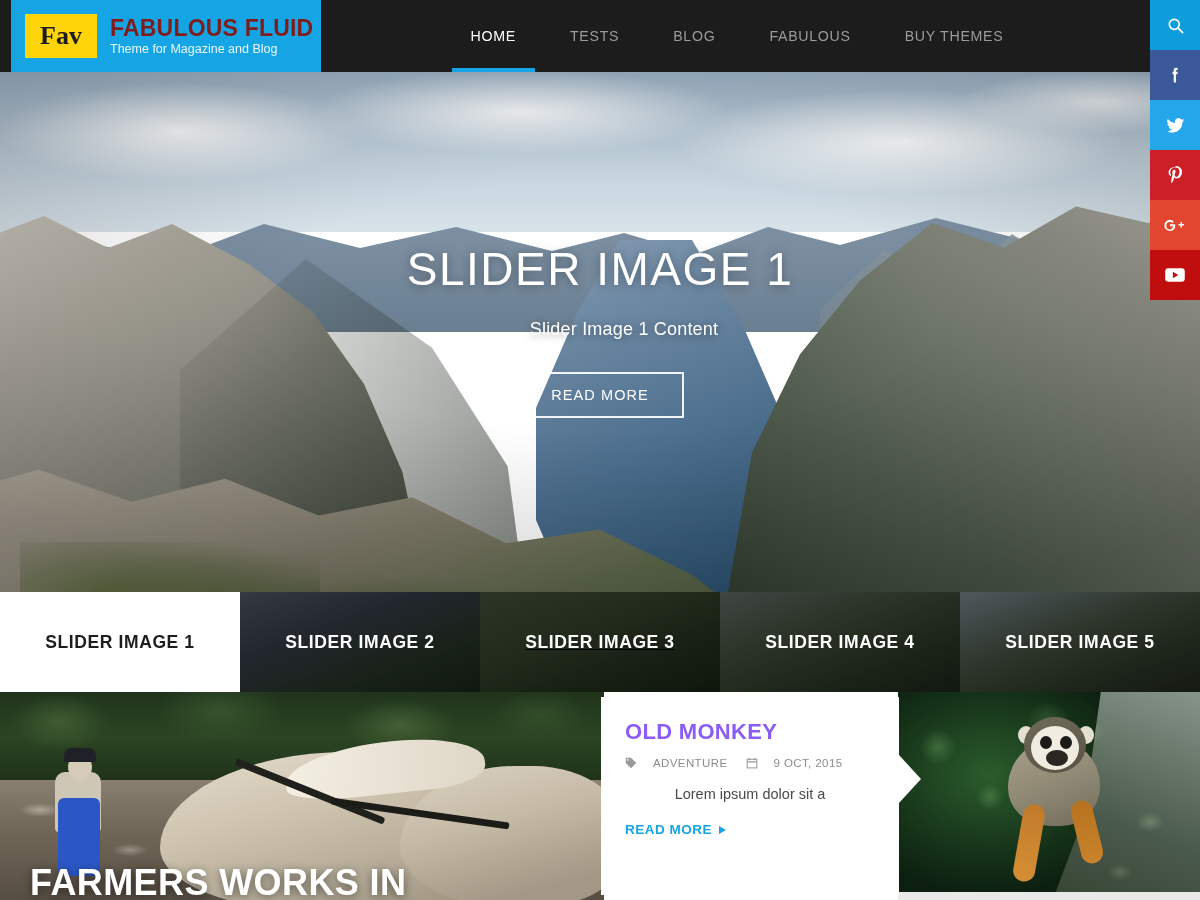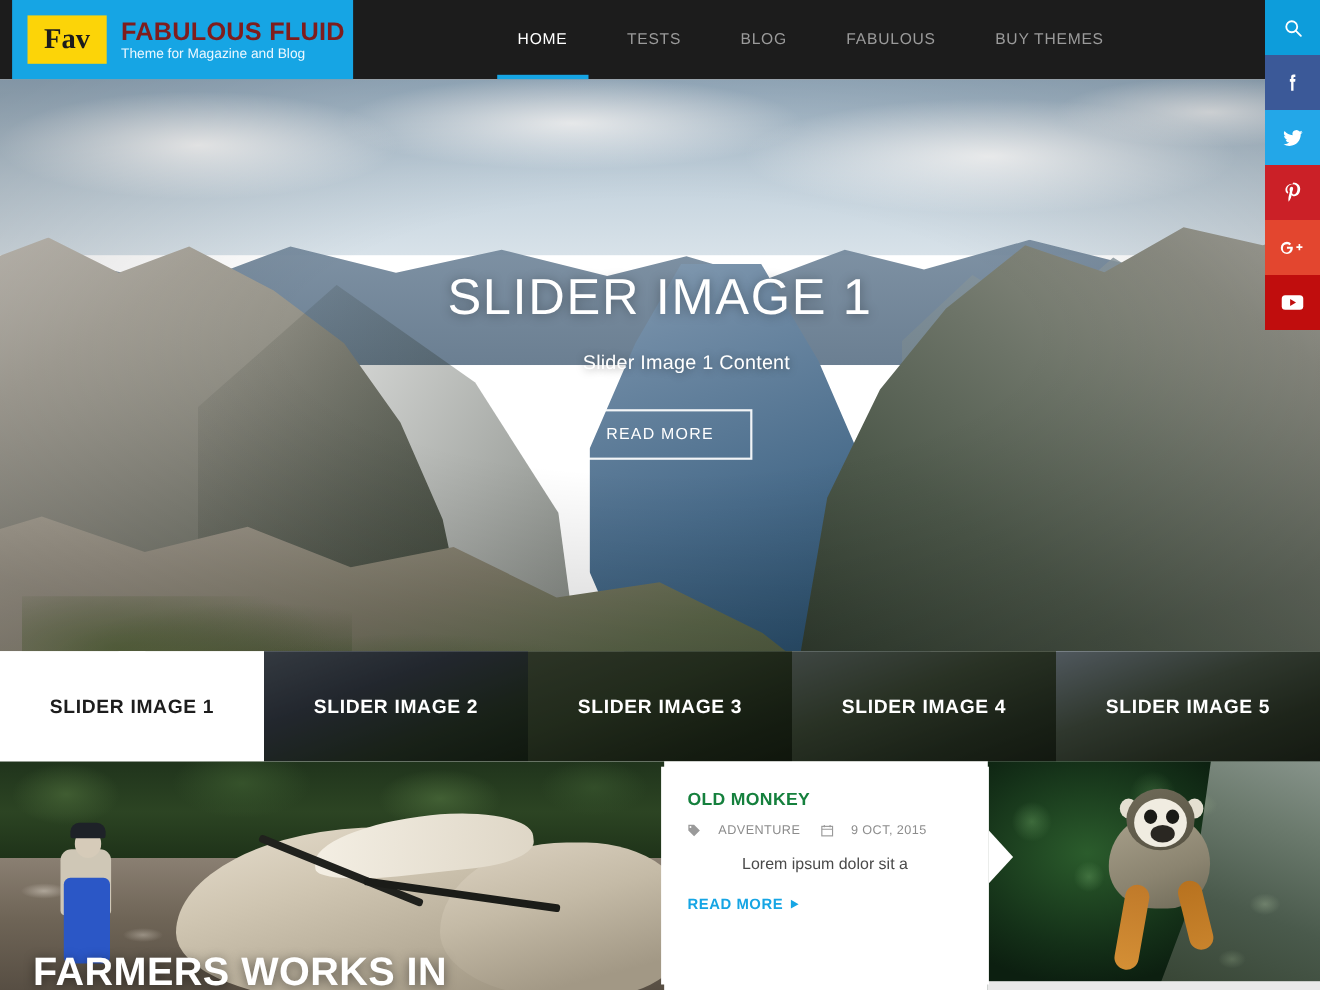--- a/index.html
+++ b/index.html
@@ -124,21 +124,21 @@
   }
   .thumb-label { position: relative; z-index: 3; font-size: 17.5px; font-weight: bold; letter-spacing: .6px; color: #fff; }
   .thumb .scrim { position: absolute; inset: 0; background: rgba(0,0,0,.42); z-index: 2; }
   .thumb.active { background: #fff; }
   .thumb.active .thumb-label { color: #1d1d1d; }
   .thumb.active::before {
     content: ""; position: absolute; left: 50%; top: -11px; transform: translateX(-50%);
     border-left: 13px solid transparent; border-right: 13px solid transparent; border-bottom: 12px solid #fff; z-index: 4;
   }
   .t2 { background: linear-gradient(160deg, #5a6470 0%, #3c4450 35%, #2b3a2a 70%, #1c2a1a 100%); }
-  .t3 { background: linear-gradient(160deg, #4d5a42 0%, #3a4a30 40%, #26331f 75%, #1b2616 100%); }
+  .t3 { background: linear-gradient(160deg, #4d5a42 0%, #3a4a30 40%, #26331f 75%, #1b2616 100%); text-decoration: underline; }
   .t4 { background: linear-gradient(160deg, #6d7a74 0%, #47563f 40%, #2d3a28 75%, #202a1c 100%); }
   .t5 { background: linear-gradient(160deg, #8a98a2 0%, #52604f 40%, #34402e 72%, #242d20 100%); }
 
   
   .feature-row { position: absolute; left: 0; top: 692px; width: 1200px; height: 208px; z-index: 10; }
 
   .farm-pane { position: absolute; left: 0; top: 0; width: 604px; height: 208px; overflow: hidden; }
   .farm-trees { position: absolute; left: 0; top: 0; width: 604px; height: 92px;
     background: linear-gradient(#20341c, #2c4423 50%, #1d3118); }
   .farm-trees::after { content: ""; position: absolute; inset: 0;
@@ -173,21 +173,21 @@
   }
 
   .feature-card {
     position: absolute; left: 601px; top: 5px; width: 298px; height: 198px; background: #fff; z-index: 6;
     padding: 22px 24px 0 24px;
   }
   .feature-card::after {
     content: ""; position: absolute; right: -22px; top: 58px;
     border-top: 24px solid transparent; border-bottom: 24px solid transparent; border-left: 22px solid #fff;
   }
-  .card-title { font-size: 16px; font-weight: bold; color: #15803d; letter-spacing: .3px; }
+  .card-title { font-size: 22px; font-weight: bold; color: #8b5cf6; letter-spacing: .3px; }
   .card-meta { margin-top: 12px; display: flex; align-items: center; gap: 18px; color: #8c8c8c; font-size: 11.5px; letter-spacing: .4px; }
   .meta-chip { display: flex; align-items: center; gap: 16px; }
   .meta-chip svg { display: block; }
   .card-excerpt { margin-top: 17px; font-size: 14.5px; color: #4a4a4a; text-align: center; }
   .card-more { margin-top: 20px; display: flex; align-items: center; gap: 7px; color: #16a5e4; font-size: 13.5px; font-weight: bold; letter-spacing: .5px; cursor: pointer; }
   .card-more .tri { width: 0; height: 0; border-top: 4.5px solid transparent; border-bottom: 4.5px solid transparent; border-left: 7px solid #16a5e4; }
 
   .monkey-pane { position: absolute; left: 898px; top: 0; width: 302px; height: 208px; overflow: hidden;
     background: radial-gradient(ellipse 160px 120px at 30% 40%, #2b5c2c, #143018 70%, #0c1f10); }
   .mk-bokeh { position: absolute; inset: 0;

